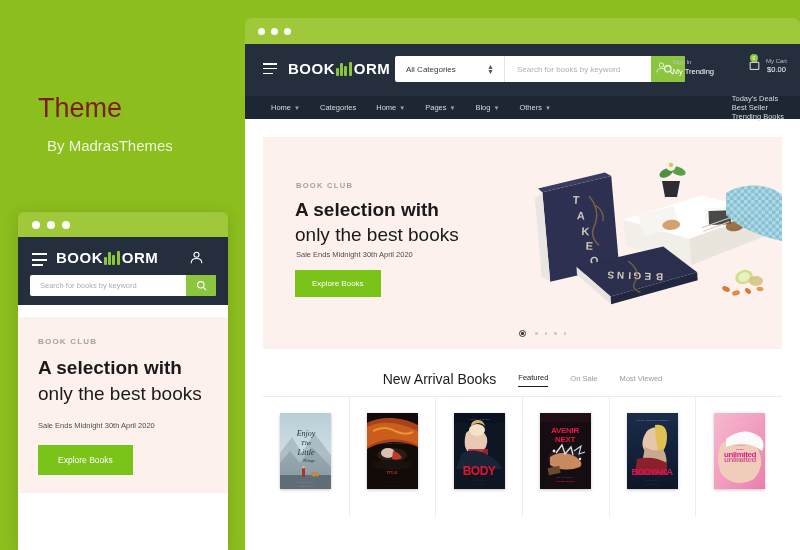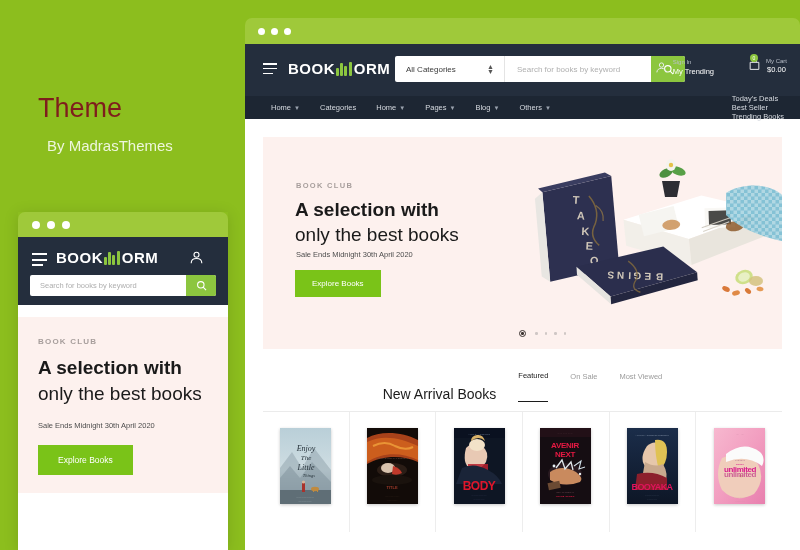--- a/index.html
+++ b/index.html
@@ -175,21 +175,21 @@
 
   
   .na {
     margin: 22px 18px 0 18px;
     display: flex; align-items: flex-end; justify-content: center;
   }
   .na-title { font-size: 14px; color: #1c1c1c; }
   .na-tabs { display: flex; align-items: flex-end; }
   .na-tabs span {
     font-size: 7.5px; color: #9b9b9b; margin-left: 22px;
-    padding-bottom: 21px; cursor: pointer;
+    padding-bottom: 4px; cursor: pointer;
   }
   .na-tabs span.active { color: #1c1c1c; border-bottom: 1.2px solid #1c1c1c; }
   .na-rule { margin: 9px 18px 0 18px; height: 1px; background: #ebebeb; }
 
   .grid {
     margin: 0 18px; display: flex; height: 120px; text-decoration: underline;
   }
   .cell {
     flex: 1; border-right: 1px solid #ededed;
     display: flex; align-items: flex-start; justify-content: center;

